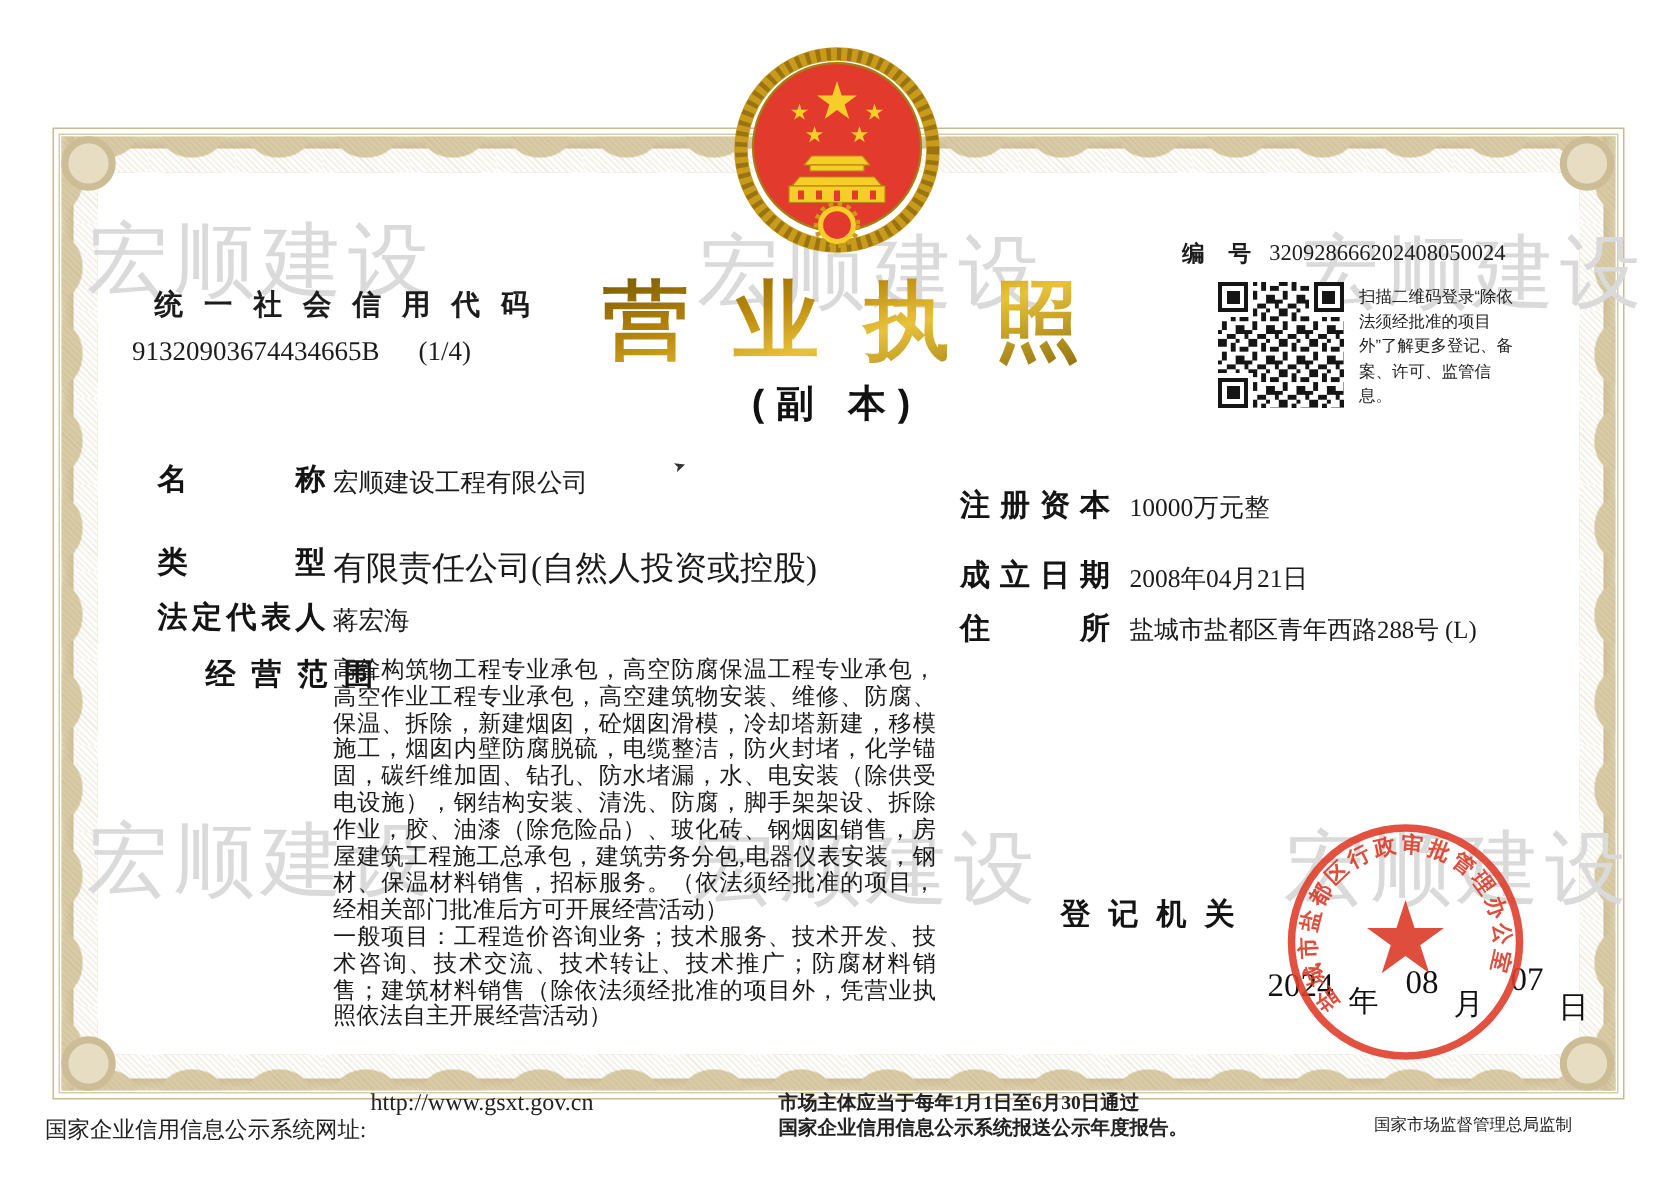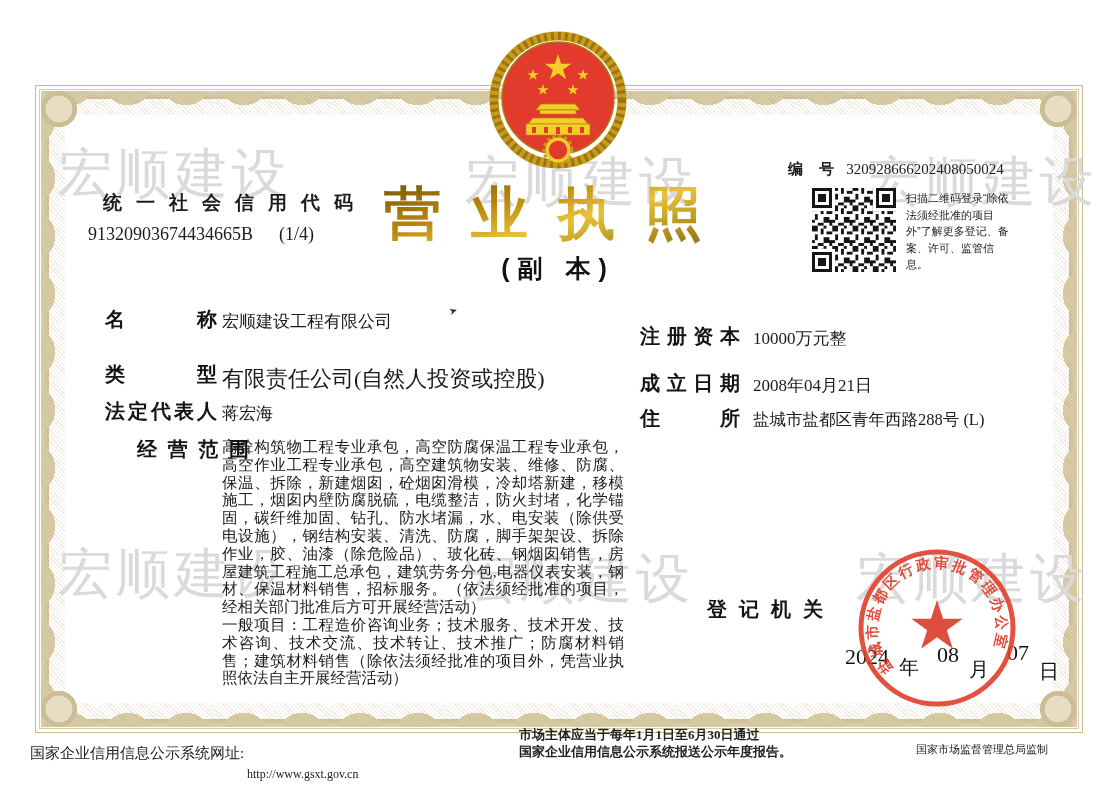--- a/index.html
+++ b/index.html
@@ -47,21 +47,21 @@
 
   
   .wm{position:absolute;z-index:1;font-size:54px;letter-spacing:4px;font-weight:500;
       color:#dadada;white-space:nowrap;}
 
   
   .credit-label{position:absolute;left:103px;top:190px;width:250px;font-size:19px;font-weight:bold;
       text-align:justify;text-align-last:justify;z-index:2;}
   .credit-row{position:absolute;left:88px;top:224px;z-index:2;font-size:18px;}
   .credit-row .gap{display:inline-block;width:26px;}
-  .title{position:absolute;left:348px;top:176px;width:420px;text-align:center;z-index:2;
+  .title{position:absolute;left:366px;top:176px;width:420px;text-align:center;z-index:2;
       font-size:57px;font-weight:bold;letter-spacing:30px;margin:0;
       background:linear-gradient(165deg,#6d5403 5%,#b8860b 35%,#e8c23a 55%,#7a5c04 95%);
       -webkit-background-clip:text;background-clip:text;color:transparent;
       font-family:"Liberation Serif","DejaVu Serif",serif;}
   .subtitle{position:absolute;left:348px;top:252px;width:420px;text-align:center;z-index:2;
       font-size:25px;font-weight:bold;letter-spacing:8px;color:#111;}
   .serial-row{position:absolute;left:788px;top:160px;z-index:2;font-size:15px;white-space:nowrap;}
   .serial-label{display:inline-block;width:46px;font-weight:bold;text-align:justify;text-align-last:justify;vertical-align:top;}
   .serial-num{font-family:"Liberation Serif","DejaVu Serif",serif;margin-left:8px;}
   .qr{position:absolute;left:810px;top:188px;width:88px;height:84px;z-index:2;}
@@ -84,21 +84,21 @@
   .date-row span{position:relative;display:inline-block;}
   .d-y{top:4px;} .d-yu{top:14px;font-size:20px;margin-left:10px;}
   .d-m{top:2px;margin-left:18px;} .d-mu{top:16px;font-size:20px;margin-left:10px;}
   .d-d{top:0;margin-left:18px;} .d-du{top:18px;font-size:20px;margin-left:10px;}
 
   .artifact{position:absolute;left:449px;top:305px;z-index:2;font-size:10px;color:#333;
       transform:rotate(-18deg);}
 
   
   .foot{position:absolute;z-index:2;color:#222;}
-  .foot-url{left:247px;top:767px;font-size:12px;font-family:"Liberation Serif","DejaVu Serif",serif;}
+  .foot-url{left:247px;top:727px;font-size:16px;font-family:"Liberation Serif","DejaVu Serif",serif;}
   .foot-left{left:30px;top:744px;font-size:15px;font-family:"Liberation Serif","DejaVu Serif",serif;}
   .foot-center{left:519px;top:726px;font-size:13px;line-height:17px;font-weight:bold;
       font-family:"Liberation Serif","DejaVu Serif",serif;white-space:pre-line;}
   .foot-right{left:916px;top:742px;font-size:11px;font-family:"Liberation Serif","DejaVu Serif",serif;}
 </style>
 </head>
 <body>
 
 <div class="page">
 

